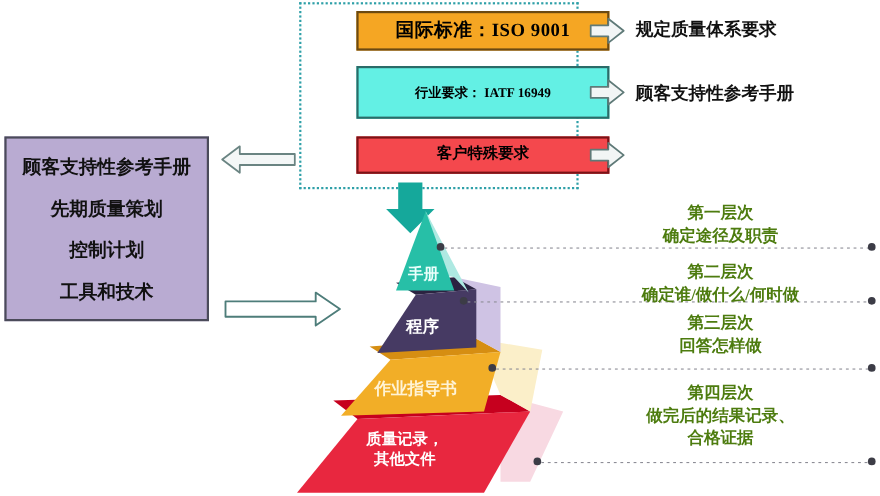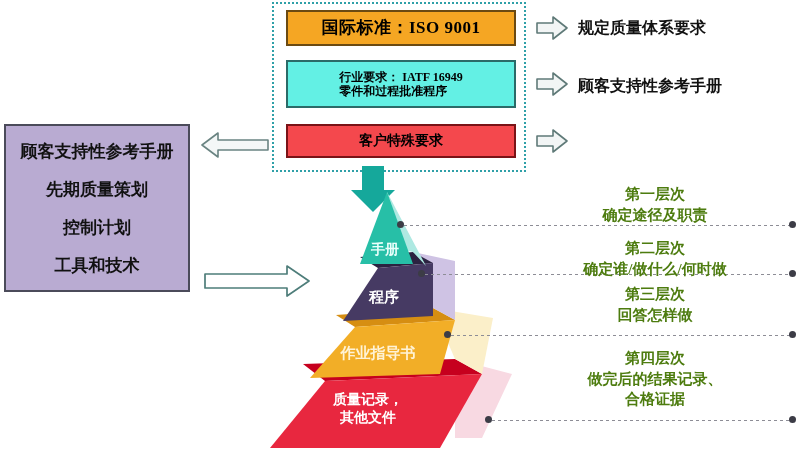--- a/index.html
+++ b/index.html
@@ -12,22 +12,22 @@
 
   
   #req-group{
     position:absolute;left:272px;top:2px;width:254px;height:170px;
     border:2px dotted #2fa0a8;box-sizing:border-box;background:transparent;
   }
 
   
   .req-box{
     position:absolute;box-sizing:border-box;
-    display:flex;align-items:center;justify-content:center;
-    font-weight:bold;color:#000;line-height:1.18;
+    display:flex;align-items:center;justify-content:center;text-align:center;
+    font-weight:bold;color:#000;line-height:1.18;margin-left:38px;
   }
   #box-iso{
     left:286px;top:10px;width:230px;height:36px;
     background:#F5A623;border:2px solid #6b4a12;
     font-size:17px;letter-spacing:0.5px;
   }
   #box-iatf{
     left:286px;top:60px;width:230px;height:48px;
     background:#63F0E4;border:2px solid #2b6b68;
     font-size:12px;
@@ -95,21 +95,20 @@
 
   <div id="req-group"></div>
 
   <div class="req-box" id="box-iso">
     <span>国际标准：ISO 9001</span>
   </div>
 
   <div class="req-box" id="box-iatf">
     <span style="display:block">
       <span style="display:block">行业要求：  IATF  16949</span>
-      <span style="display:block">零件和过程批准程序</span>
     </span>
   </div>
 
   <div class="req-box" id="box-cust">
     <span>客户特殊要求</span>
   </div>
 
   <div class="out-arrow" id="arrow-iso">
     <svg width="34" height="26" viewBox="0 0 34 26">
       <polygon points="2,8 18,8 18,2 32,13 18,24 18,18 2,18" fill="#f2f5f5" stroke="#5f7a78" stroke-width="1.6" stroke-linejoin="round"></polygon>

